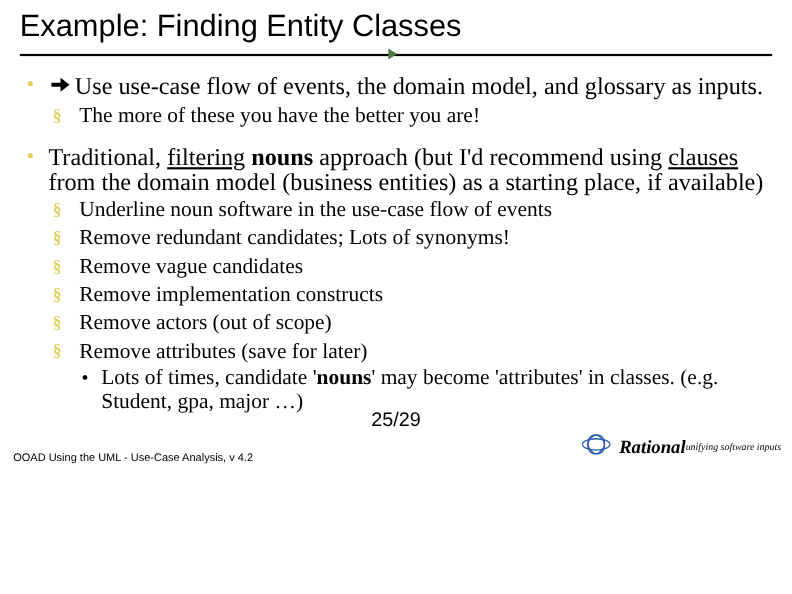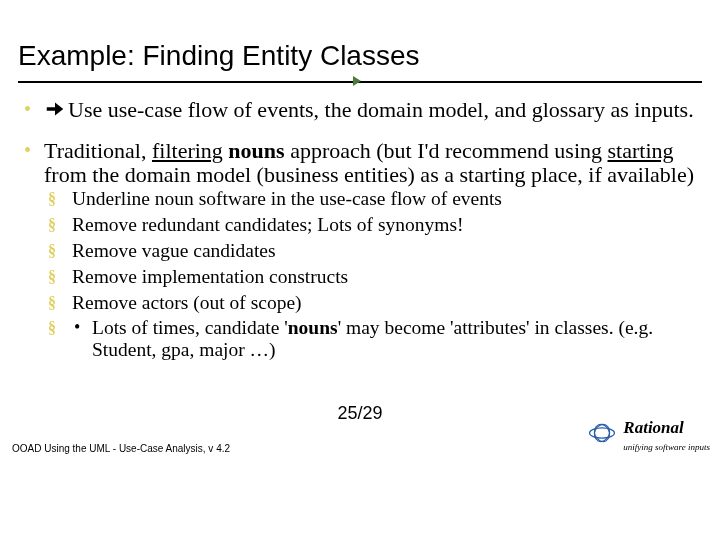--- a/index.html
+++ b/index.html
@@ -1,18 +1,18 @@
 <!DOCTYPE html>
 <html><head>
 <meta charset="utf-8">
 <style>
   * { margin: 0; padding: 0; box-sizing: border-box; }
   html, body { width: 720px; height: 540px; overflow: hidden; }
   body { background: #fff; font-family: Arial, Helvetica, sans-serif; color: #000; position: relative; }
-  .slide { width: 720px; height: 428px; position: relative; padding: 8px 18px 12px 18px; margin-top: 32px; }
+  .slide { width: 720px; height: 428px; position: relative; padding: 8px 18px 12px 18px; }
   .title { font-size: 28px; font-weight: 400; margin-bottom: 6px; letter-spacing: 0; }
   .title-line { position: relative; height: 10px; margin-bottom: 10px; }
   .title-line .hr { border-top: 2px solid #000; width: 100%; position: absolute; top: 3px; left: 0; }
   .title-line .arrowhead { position: absolute; left: 49%; top: -2px; width: 0; height: 0; border-left: 8px solid #4b7a3a; border-top: 5px solid transparent; border-bottom: 5px solid transparent; }
   ul.main { list-style: none; }
   ul.main > li { position: relative; padding-left: 26px; margin-bottom: 6px; font-family: Liberation Serif, serif; }
   ul.main > li::before { content: "•"; position: absolute; left: 6px; top: 0; color: #e0d060; font-size: 20px; }
   .maintext { font-size: 22px; line-height: 1.08; }
   .arrow-icon { display: inline-block; vertical-align: -3px; margin-right: 2px; }
   .arrow-icon svg { width: 22px; height: 22px; }
@@ -48,43 +48,49 @@
   <ul class="main">
 
     <li>
       <div class="maintext">
         <span class="arrow-icon">
           <svg viewBox="0 0 24 24">
               <path d="M3 10 L12 10 L12 5 L21 12 L12 19 L12 14 L3 14 Z" fill="#000"></path>
             </svg>
         </span><span>Use use-case flow of events, the domain model, and glossary as inputs.</span>
       </div>
+      <ul class="sub">
+        <li>
+          <div class="subtext">The more of these you have the better you are!</div>
+        </li>
+      </ul>
     </li>
 
     <li style="margin-top:14px;">
       <div class="maintext">
-        <span>Traditional, </span><span class="underline-thin">filtering</span><span> </span><span class="b">nouns</span><span> approach (but I'd recommend using </span><span class="underline-thin">starting</span><span> from the domain model (business entities) as a starting place, if available)</span>
+        <span>Traditional, </span><span class="underline-thin">filtering</span><span> </span><span class="b">nouns</span><span> approach (but I'd recommend using </span><span class="underline-thin">clauses</span><span> from the domain model (business entities) as a starting place, if available)</span>
       </div>
       <ul class="sub">
         <li>
             <div class="subtext">Underline noun software in the use-case flow of events</div>
           </li>
         <li>
             <div class="subtext">Remove redundant candidates;  Lots of synonyms!</div>
           </li>
         <li>
             <div class="subtext">Remove vague candidates</div>
           </li>
         <li>
             <div class="subtext">Remove implementation constructs</div>
           </li>
         <li>
             <div class="subtext">Remove actors (out of scope)</div>
           </li>
         <li>
+          <div class="subtext">Remove attributes (save for later)</div>
           <ul class="subsub">
             <li>
               <div class="subsubtext">
                 <span>Lots of times, candidate '</span><span class="b">nouns</span><span>' may become 'attributes' in classes. (e.g. Student, gpa, major …)</span>
               </div>
             </li>
           </ul>
         </li>
       </ul>
     </li>
@@ -98,19 +104,19 @@
   </div>
 
   <div class="logo">
     <span>
       <svg viewBox="0 0 40 30">
           <ellipse cx="20" cy="15" rx="17" ry="7" fill="none" stroke="#2a5caa" stroke-width="1.6"></ellipse>
           <ellipse cx="20" cy="15" rx="10" ry="12" fill="none" stroke="#2a5caa" stroke-width="1.6" transform="rotate(25 20 15)"></ellipse>
           <ellipse cx="20" cy="15" rx="10" ry="12" fill="none" stroke="#2a5caa" stroke-width="1.6" transform="rotate(-25 20 15)"></ellipse>
         </svg>
     </span>
-    <span style="display:flex;flex-direction:column;justify-content:space-between;">
+    <span style="display:flex;justify-content:space-between;">
       <span class="word">Rational</span>
       <span class="tag">unifying software inputs</span>
     </span>
   </div>
 
 </div>
 
 </body></html>

